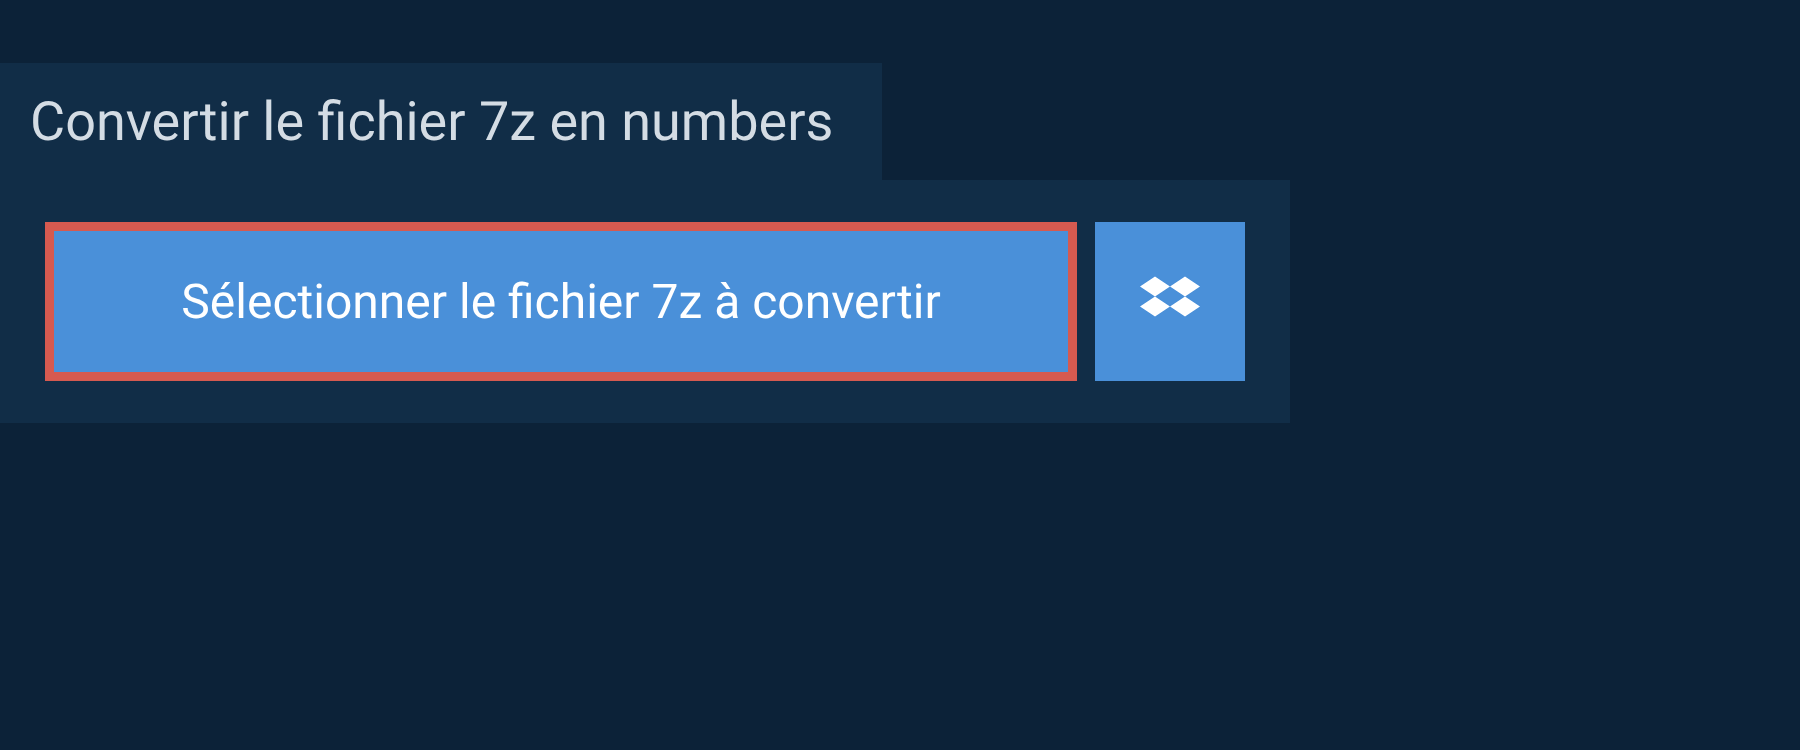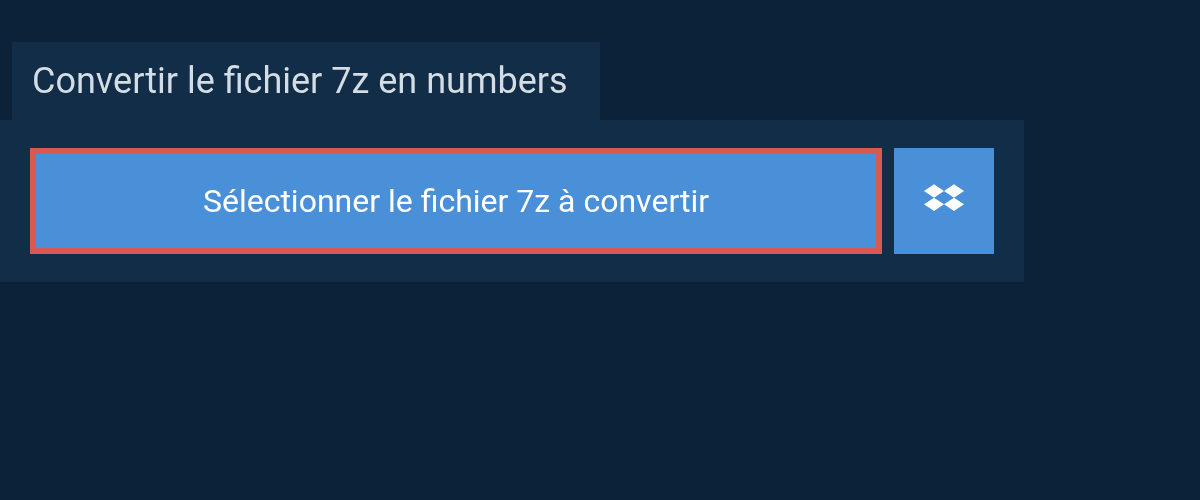--- a/index.html
+++ b/index.html
@@ -12,32 +12,32 @@
       height: 500px;
       background-color: #0c2238;
       font-family: -apple-system, BlinkMacSystemFont, "Segoe UI", Roboto, Helvetica, Arial, sans-serif;
       position: relative;
     }
     .tab-header {
       background-color: #112d47;
       display: inline-block;
       padding: 18px 32px 18px 20px;
       margin-top: 42px;
-      margin-left: 12px;
+      margin-left: 0;
     }
     .tab-title {
       color: #d4dce4;
       font-size: 36px;
       font-weight: 400;
     }
     .upload-panel {
       background-color: #112d47;
       padding: 28px 30px;
       margin-top: 0;
-      width: 1024px;
+      width: 860px;
       display: flex;
       gap: 12px;
       align-items: stretch;
     }
     .select-file-button {
       flex: 1;
       background-color: #4a90d9;
       border: 6px solid #d65a50;
       color: #ffffff;
       font-size: 32px;

